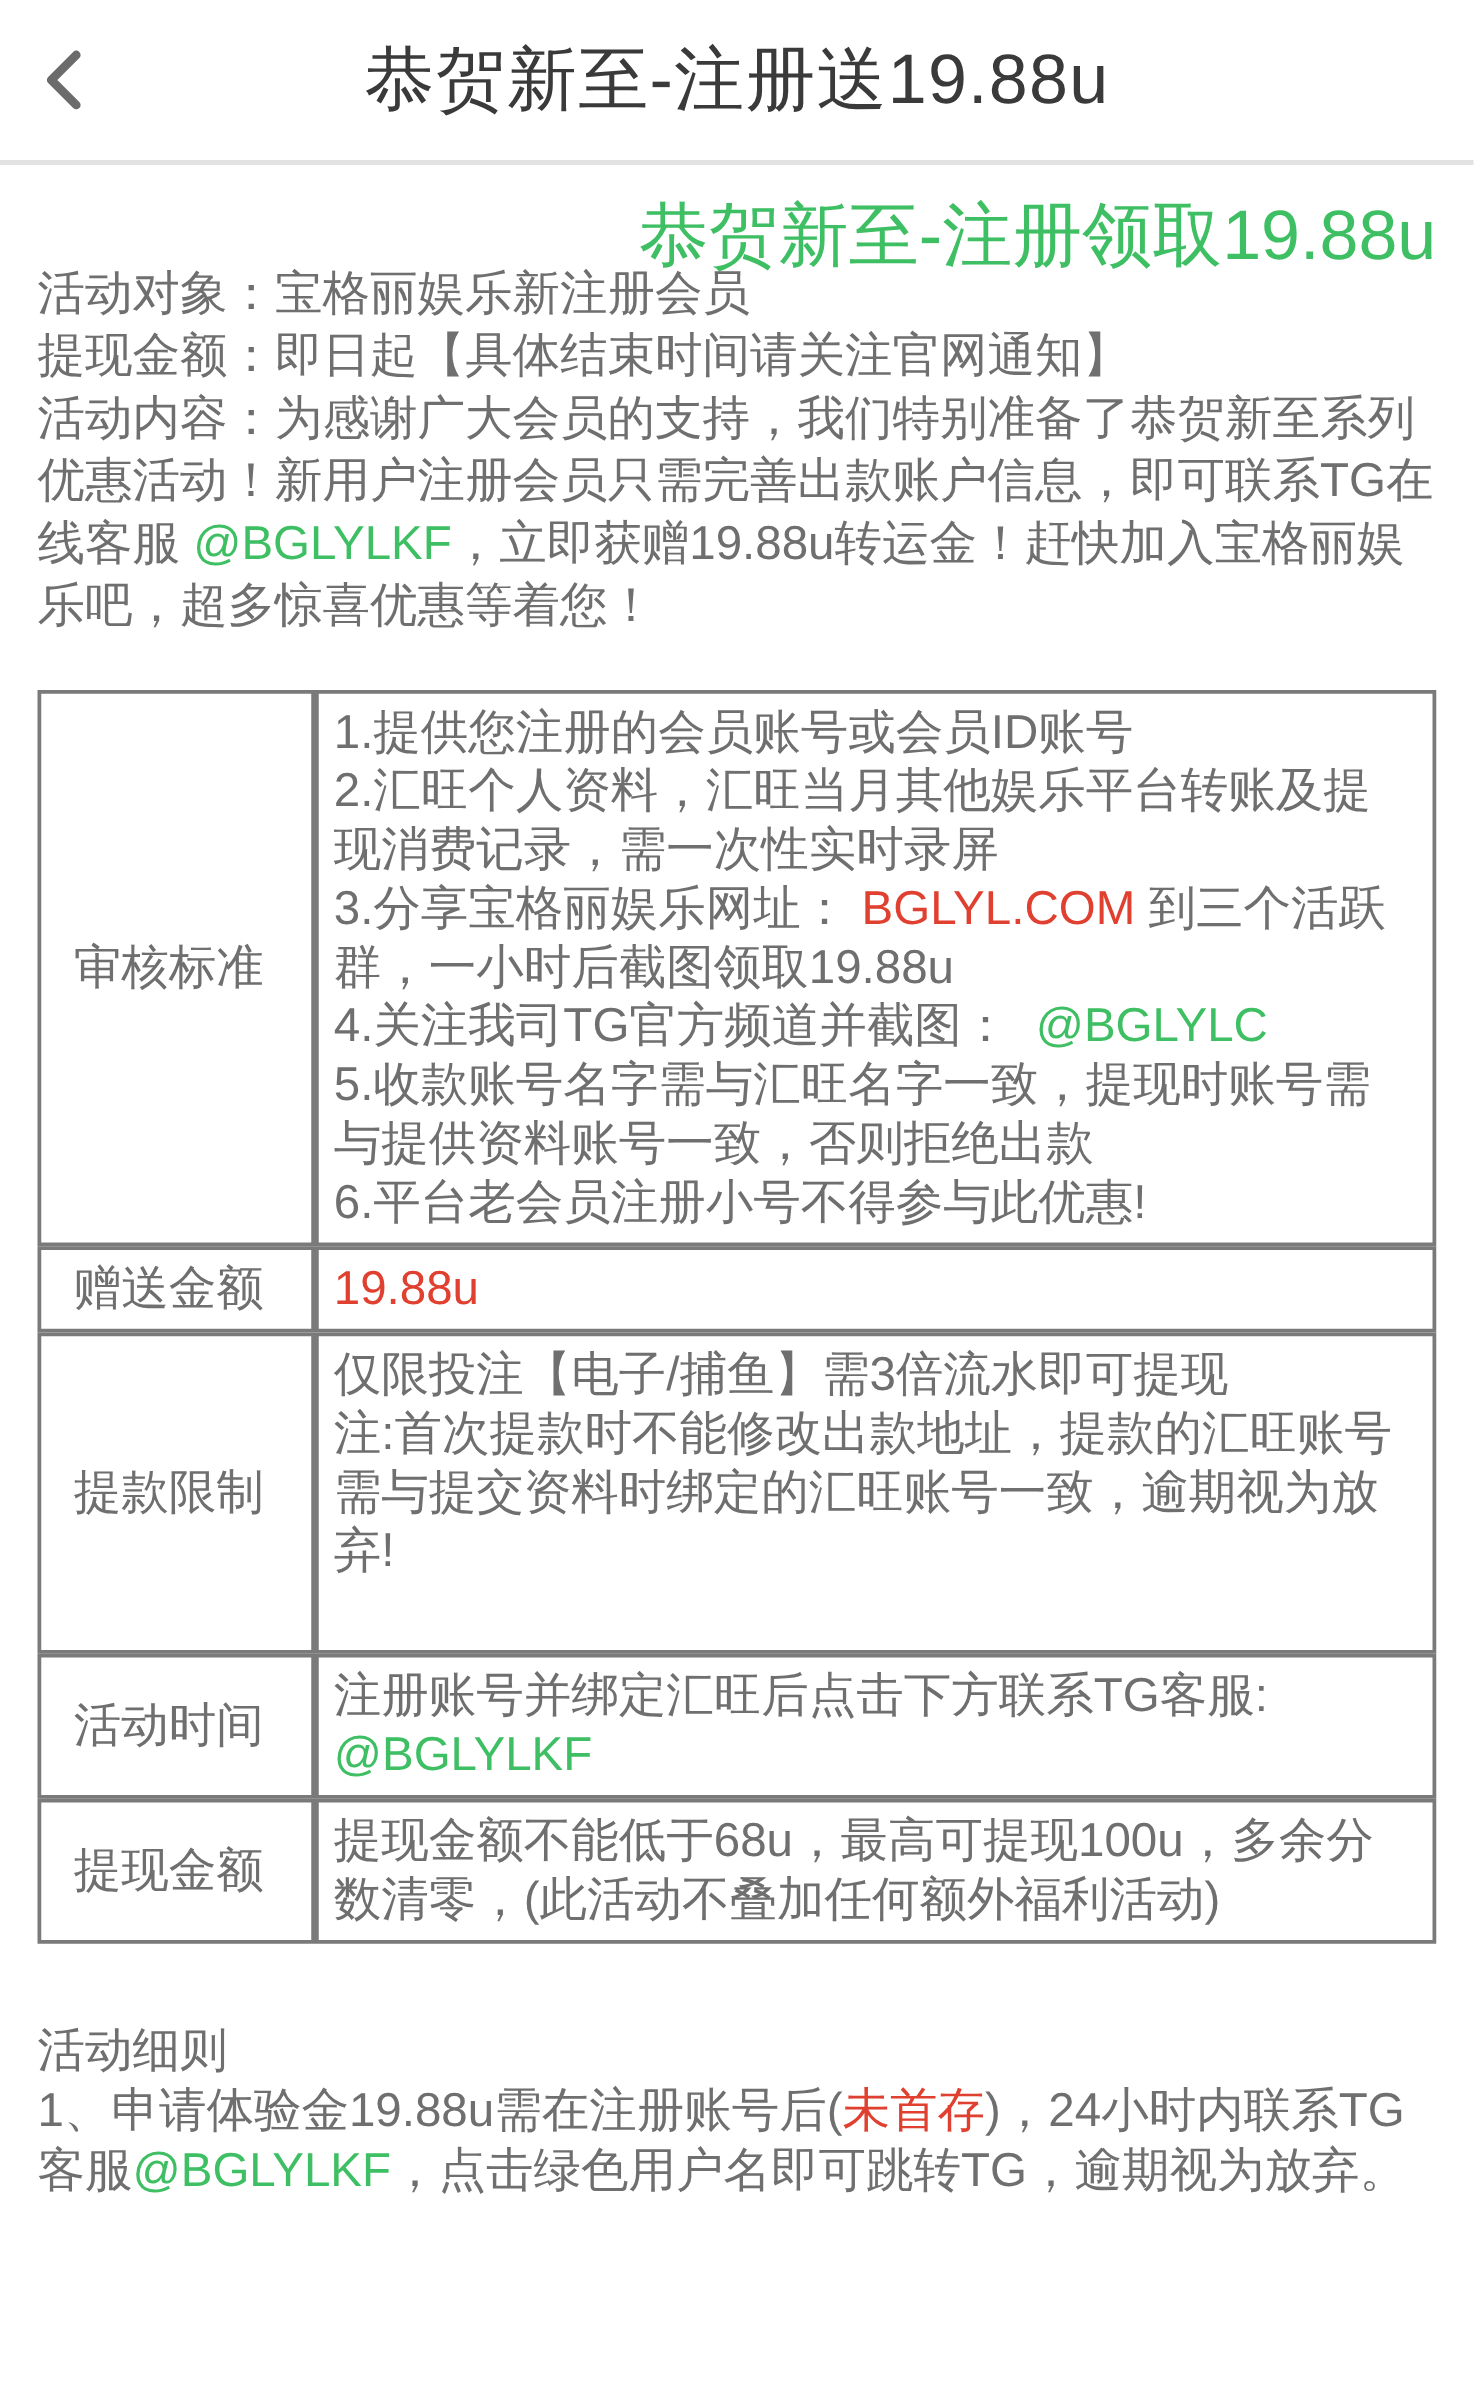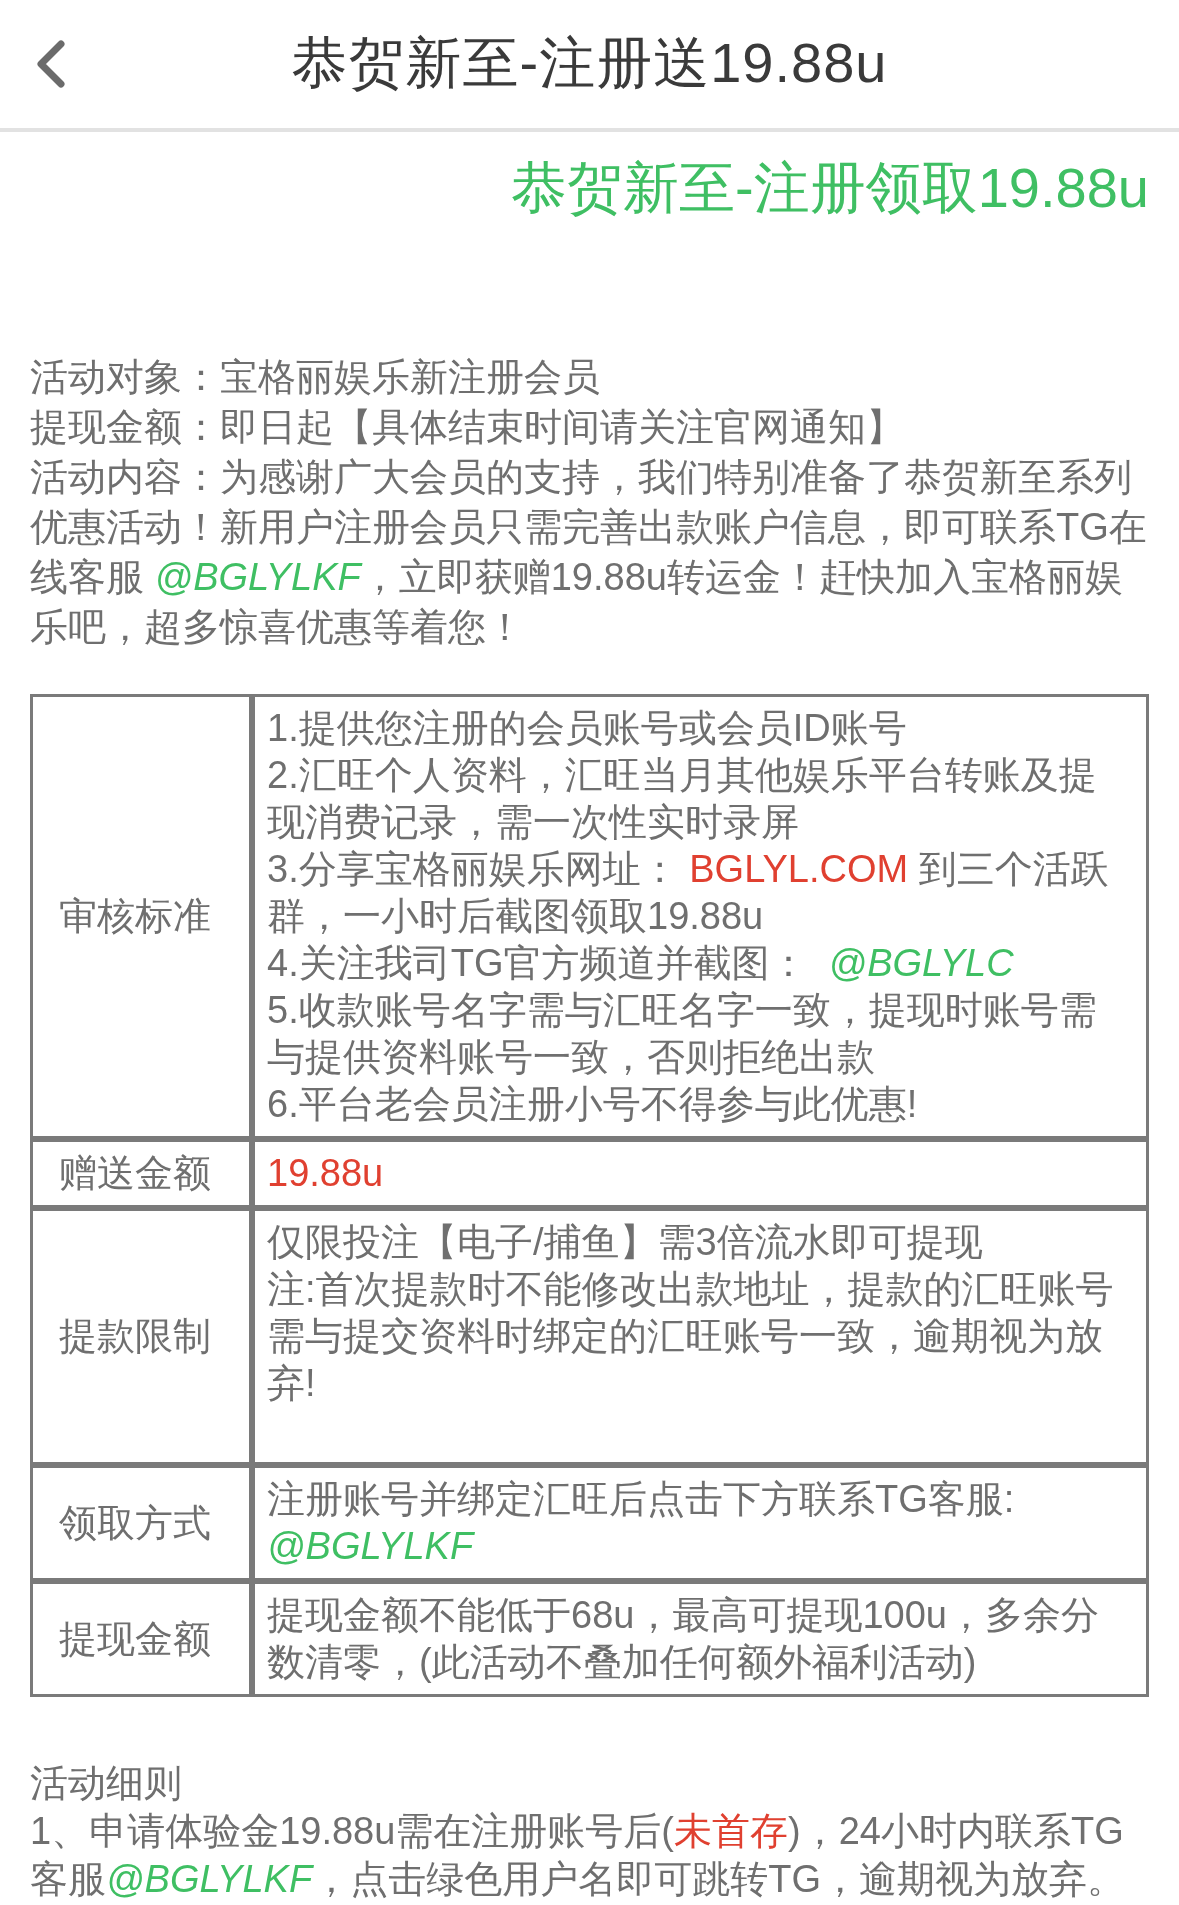--- a/index.html
+++ b/index.html
@@ -35,27 +35,26 @@
   
   .content{padding:0 30px 18px 30px;}
   .page-title{
     margin-top:34px;
     text-align:right;
     font-size:56px;
     line-height:44px;
     color:#3fbf63;
   }
   .intro{
-    margin-top:142px;
     font-size:38px;
     line-height:50px;
     color:#6f6f6f;
   }
   .green{color:#3fbf63;}
-  a.green{text-decoration:none;cursor:pointer;font-style:italic;}
+  a.green{text-decoration:none;cursor:pointer;}
   .red{color:#e04030;}
   .prewrap{white-space:pre-wrap;}
   
   .info-table{
     margin-top:42px;
     border-collapse:separate;
     border-spacing:0;
     width:100%;
     font-size:38px;
     line-height:47px;
@@ -118,21 +117,21 @@
       <tr>
         <td class="label-cell">赠送金额</td>
         <td class="content-cell"><span class="red">19.88u</span></td>
       </tr>
       <tr>
         <td class="label-cell">提款限制</td>
         <td class="content-cell"><span class="prewrap">仅限投注【电子/捕鱼】需3倍流水即可提现
 注:首次提款时不能修改出款地址，提款的汇旺账号需与提交资料时绑定的汇旺账号一致，逾期视为放弃!</span><div class="spacer-line"></div></td>
       </tr>
       <tr>
-        <td class="label-cell">领取方式</td>
+        <td class="label-cell">活动时间</td>
         <td class="content-cell"><div>注册账号并绑定汇旺后点击下方联系TG客服:</div><a class="green">@BGLYLKF</a></td>
       </tr>
       <tr>
         <td class="label-cell">提现金额</td>
         <td class="content-cell"><span class="prewrap">提现金额不能低于68u，最高可提现100u，多余分数清零，(此活动不叠加任何额外福利活动)</span></td>
       </tr>
     </tbody>
   </table>
 
   <div class="details">

